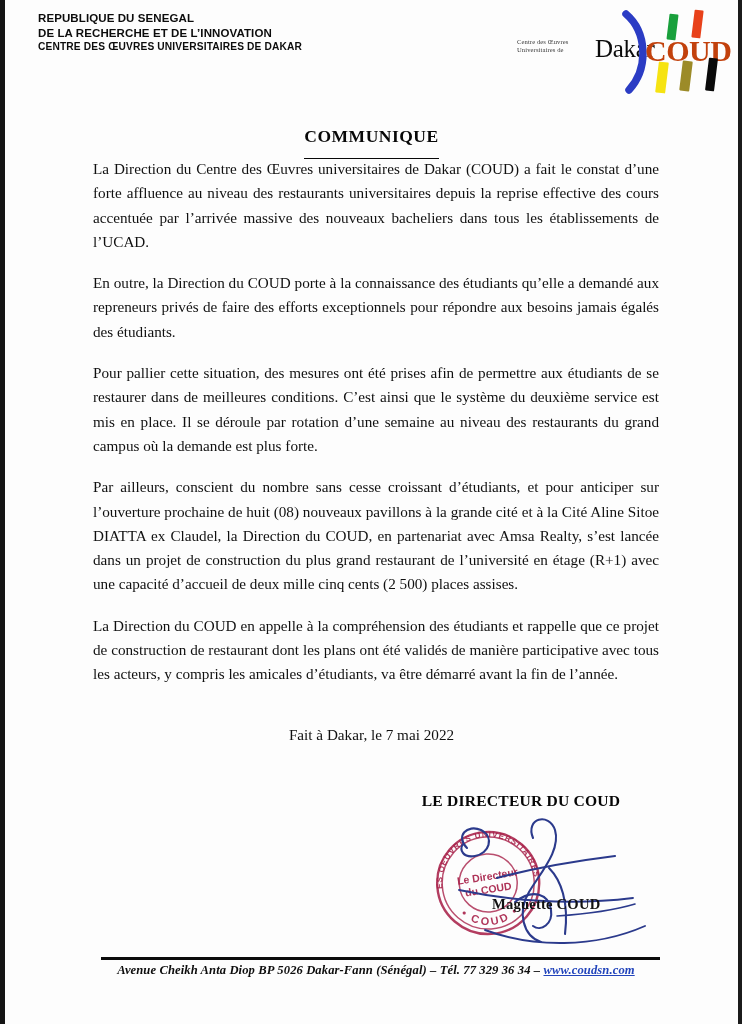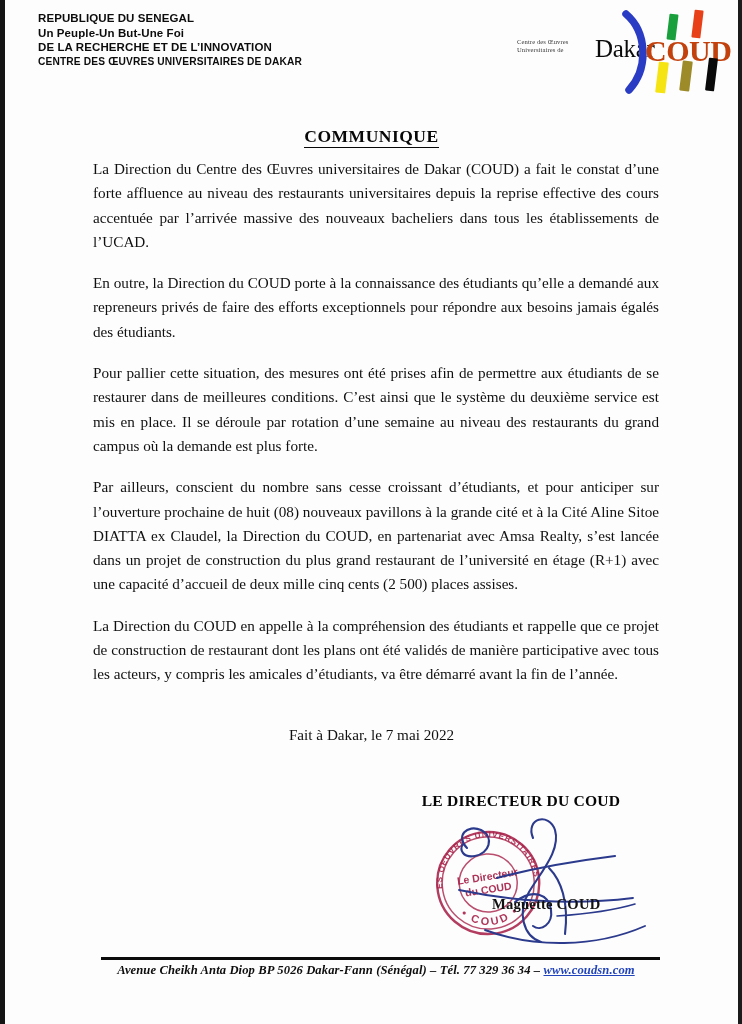--- a/index.html
+++ b/index.html
@@ -117,21 +117,21 @@
     width: 733px;
     text-align: center;
     font-family: "Liberation Serif", serif;
     font-weight: bold;
     font-size: 17.5px;
     color: #080808;
     letter-spacing: 0.5px;
   }
   .doc-title span {
     border-bottom: 1.6px solid #080808;
-    padding-bottom: 1px;
+    padding-bottom: 12px;
   }
 
   .body-col {
     position: absolute;
     left: 88px;
     top: 157px;
     width: 566px;
   }
   .para {
     text-align: justify;
@@ -228,21 +228,20 @@
   }
 </style>
 </head>
 <body>
 
 <div class="page">
   <div class="paper"></div>
 
   <div class="letterhead">
     <div>REPUBLIQUE DU SENEGAL</div>
-    <div>Un Peuple-Un But-Une Foi</div>
     <div>DE LA RECHERCHE ET DE L’INNOVATION</div>
     <div class="lh-smallcaps">CENTRE DES ŒUVRES UNIVERSITAIRES DE DAKAR</div>
   </div>
 
   <div class="logo">
     <div class="logo-cdo">
       <div>Centre des Œuvres</div>
       <div>Universitaires de</div>
     </div>
     <div class="logo-dakar">Dakar</div>

